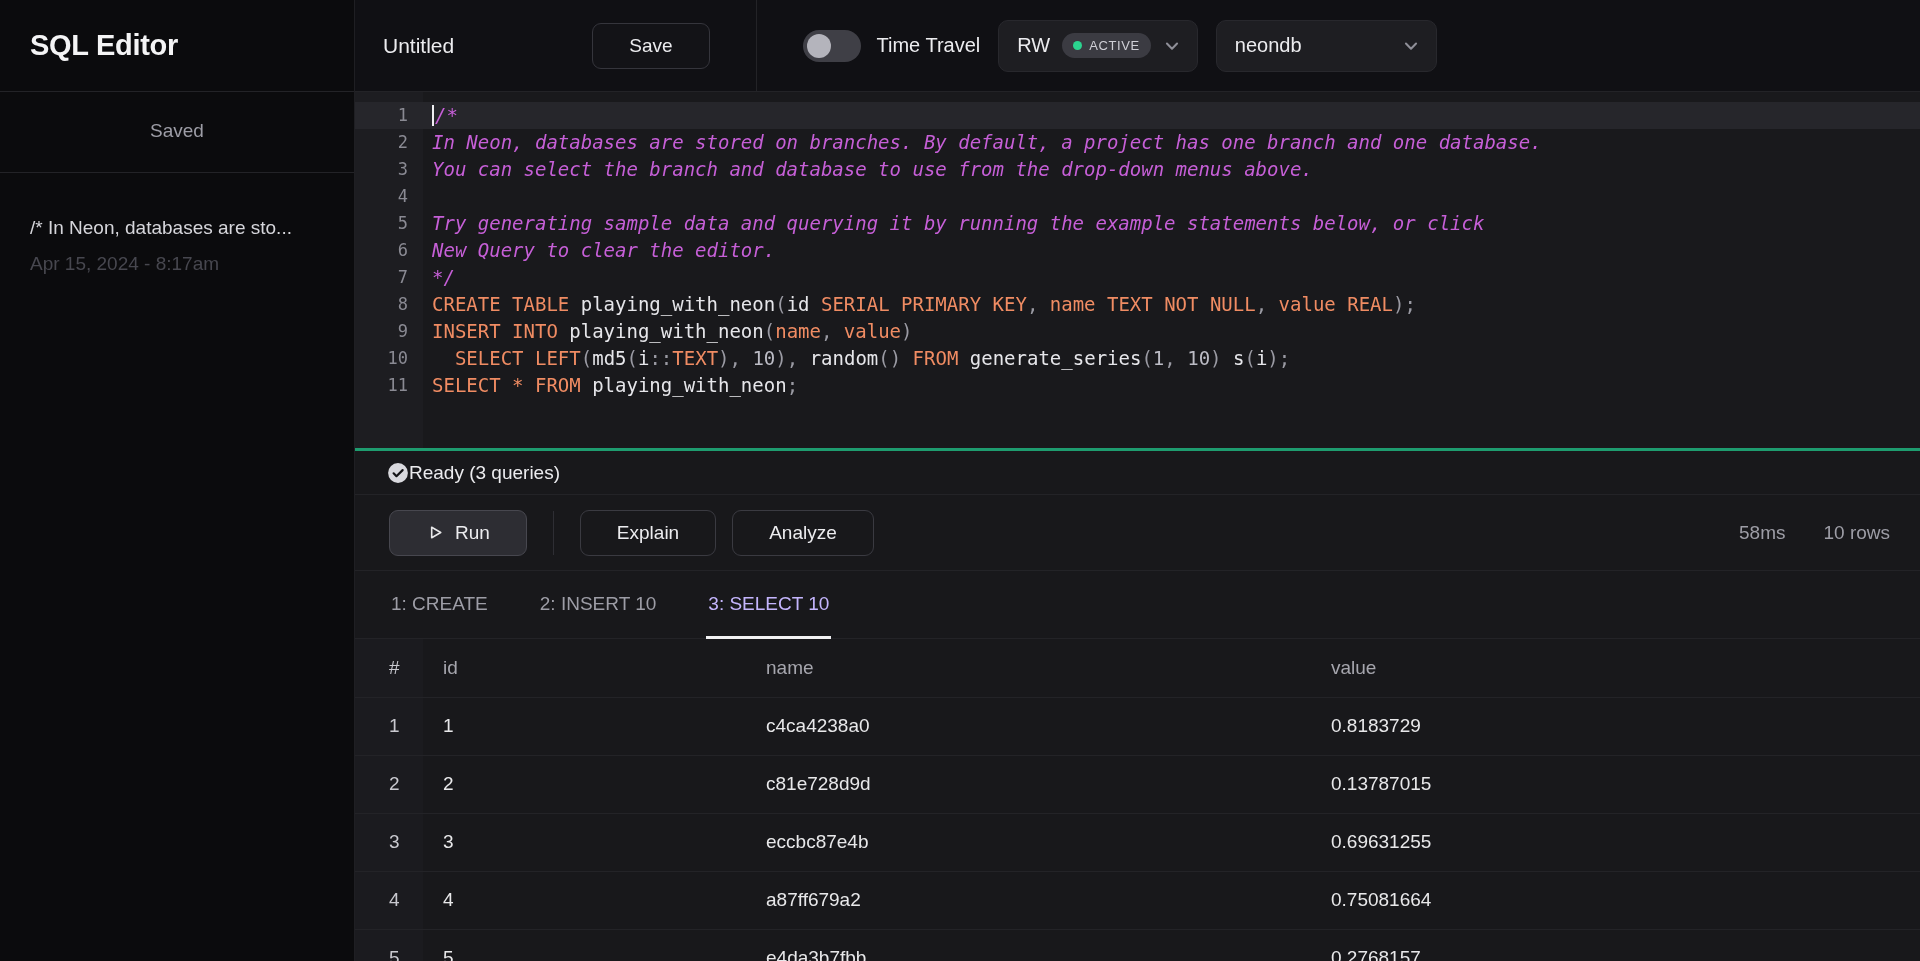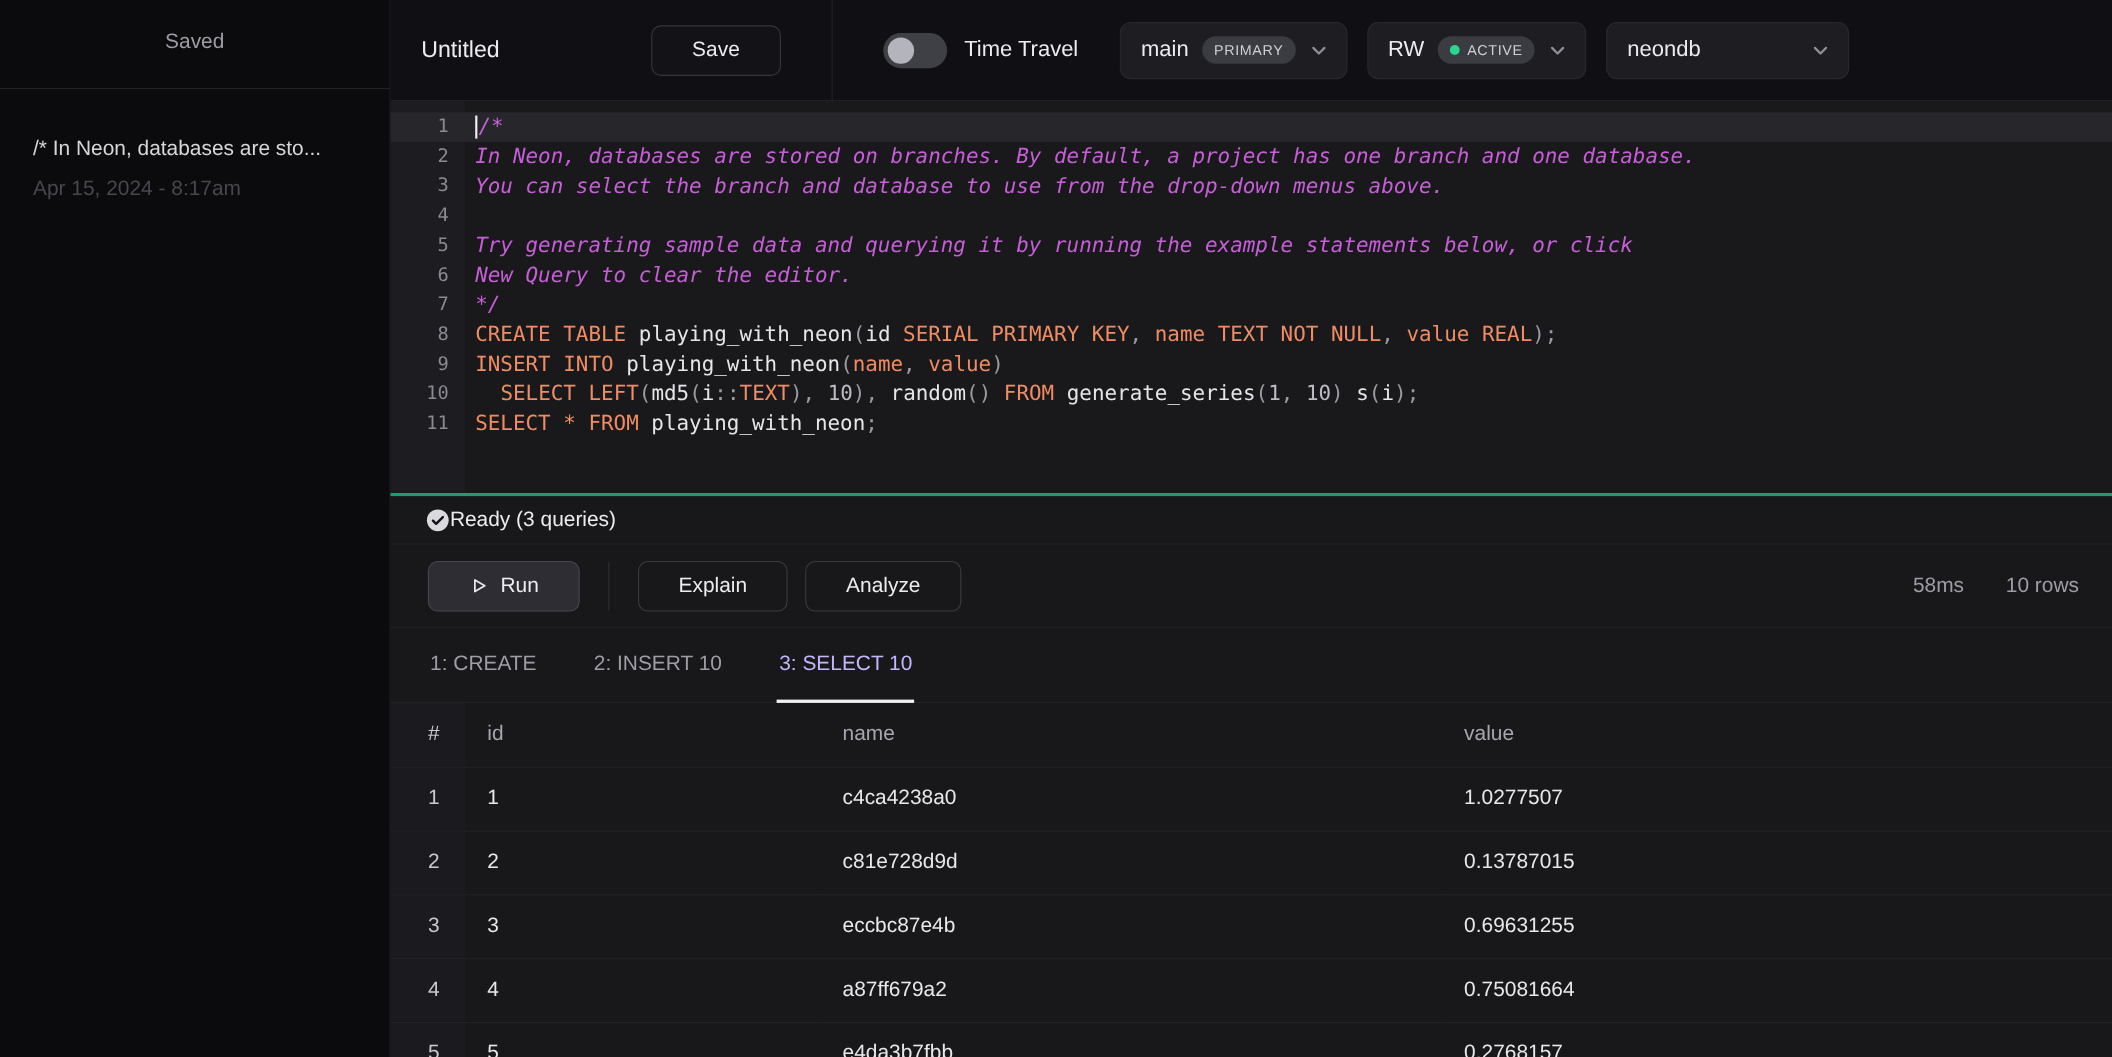--- a/index.html
+++ b/index.html
@@ -103,20 +103,23 @@
                       padding-left:20px; border-bottom:1px solid #232327; }
   .results-table th:first-child, .results-table td:first-child
                     { padding-left:34px; background:#1b1b1f; color:#c9c9cf; }
 </style>
 </head>
 <body>
 
 <div class="app">
 
   <div class="sidebar">
+    <div class="sidebar-header">
+      <div class="sidebar-title">SQL Editor</div>
+    </div>
     <div class="sidebar-tabs-wrap">
       <div class="sidebar-tabs">
           <div class="sb-tab">Saved</div>
         </div>
     </div>
     <div>
         <div class="history-item">
           <div class="history-preview">/* In Neon, databases are sto...</div>
           <div class="history-time">Apr 15, 2024 - 8:17am</div>
         </div>
@@ -127,27 +130,20 @@
 
     <div class="topbar">
       <div class="doc-title">Untitled</div>
       <button class="btn save-btn">Save</button>
       <div class="topbar-divider"></div>
       <div class="toggle">
         <div class="toggle-knob"></div>
       </div>
       <div class="toggle-label">Time Travel</div>
 
-      <div class="dropdown first">
-        <span class="dd-value">main</span>
-        <span class="pill">PRIMARY</span>
-        <svg class="chevron" width="18" height="18" viewBox="0 0 16 16">
-            <path d="M3.5 5.8l4.5 4.6 4.5-4.6" stroke="#8f8f98" stroke-width="1.8" fill="none" stroke-linecap="round" stroke-linejoin="round"></path>
-          </svg>
-      </div>
 
       <div class="dropdown">
         <span class="dd-value">RW</span>
         <span class="pill">
           <span class="dot"></span>
           <span>ACTIVE</span>
         </span>
         <svg class="chevron" width="18" height="18" viewBox="0 0 16 16">
             <path d="M3.5 5.8l4.5 4.6 4.5-4.6" stroke="#8f8f98" stroke-width="1.8" fill="none" stroke-linecap="round" stroke-linejoin="round"></path>
           </svg>
@@ -255,21 +251,21 @@
             <th>id</th>
             <th>name</th>
             <th>value</th>
           </tr>
         </thead>
       <tbody>
           <tr>
             <td>1</td>
             <td>1</td>
             <td>c4ca4238a0</td>
-            <td>1.0277507</td>
+            <td>0.8183729</td>
           </tr>
           <tr>
             <td>2</td>
             <td>2</td>
             <td>c81e728d9d</td>
             <td>0.13787015</td>
           </tr>
           <tr>
             <td>3</td>
             <td>3</td>

